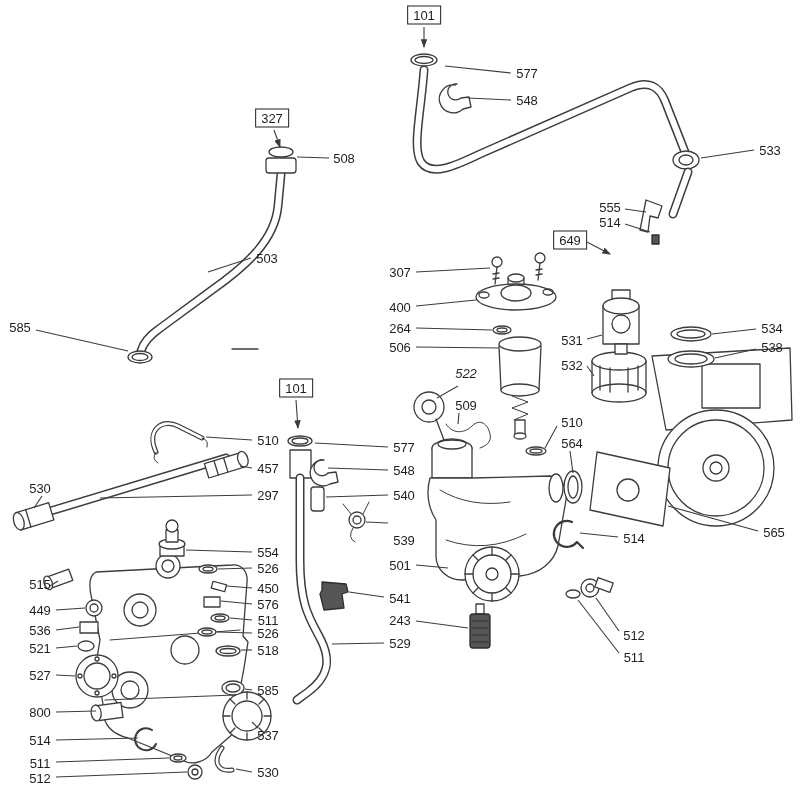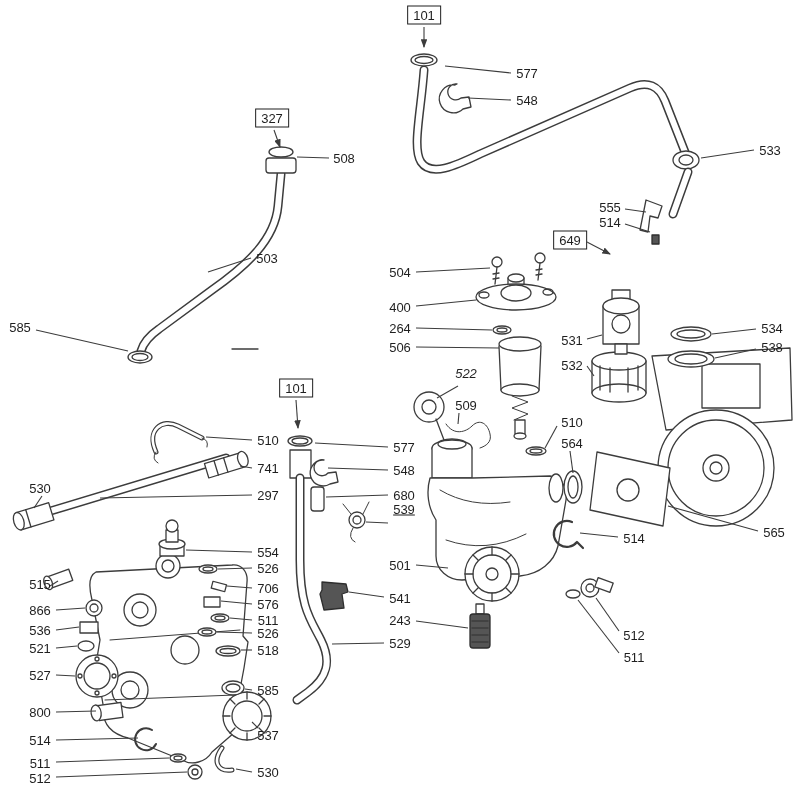--- a/index.html
+++ b/index.html
@@ -336,49 +336,49 @@
       <div class="callout" style="left: 527px; top: 73px;">577</div>
       <div class="callout" style="left: 527px; top: 100px;">548</div>
       <div class="callout" style="left: 770px; top: 150px;">533</div>
       <div class="callout boxed" style="left: 272px; top: 118px;">327</div>
       <div class="callout" style="left: 344px; top: 158px;">508</div>
       <div class="callout" style="left: 267px; top: 258px;">503</div>
       <div class="callout" style="left: 20px; top: 327px;">585</div>
       <div class="callout" style="left: 610px; top: 207px;">555</div>
       <div class="callout" style="left: 610px; top: 222px;">514</div>
       <div class="callout boxed" style="left: 570px; top: 240px;">649</div>
-      <div class="callout" style="left: 400px; top: 272px;">504</div>
+      <div class="callout" style="left: 400px; top: 272px;">307</div>
       <div class="callout" style="left: 400px; top: 307px;">400</div>
       <div class="callout" style="left: 400px; top: 328px;">264</div>
       <div class="callout" style="left: 400px; top: 347px;">506</div>
       <div class="callout" style="left: 572px; top: 340px;">531</div>
       <div class="callout" style="left: 772px; top: 328px; text-align: right;">534</div>
       <div class="callout" style="left: 772px; top: 347px;">538</div>
       <div class="callout" style="left: 572px; top: 365px;">532</div>
       <div class="callout" style="left: 466px; top: 373px; font-style: italic;">522</div>
       <div class="callout" style="left: 466px; top: 405px;">509</div>
       <div class="callout" style="left: 572px; top: 422px;">510</div>
       <div class="callout" style="left: 572px; top: 443px;">564</div>
       <div class="callout boxed" style="left: 296px; top: 388px;">101</div>
       <div class="callout" style="left: 268px; top: 440px;">510</div>
       <div class="callout" style="left: 404px; top: 447px;">577</div>
-      <div class="callout" style="left: 268px; top: 468px;">741</div>
+      <div class="callout" style="left: 268px; top: 468px;">457</div>
       <div class="callout" style="left: 404px; top: 470px;">548</div>
       <div class="callout" style="left: 40px; top: 488px;">530</div>
       <div class="callout" style="left: 268px; top: 495px;">297</div>
-      <div class="callout" style="left: 404px; top: 495px;">680</div>
-      <div class="callout" style="left: 404px; top: 509px; text-decoration: underline;">539</div>
+      <div class="callout" style="left: 404px; top: 495px;">540</div>
+      <div class="callout" style="left: 404px; top: 540px;">539</div>
       <div class="callout" style="left: 634px; top: 538px;">514</div>
       <div class="callout" style="left: 268px; top: 552px;">554</div>
       <div class="callout" style="left: 268px; top: 568px;">526</div>
       <div class="callout" style="left: 400px; top: 565px;">501</div>
       <div class="callout" style="left: 40px; top: 584px; text-align: right;">515</div>
-      <div class="callout" style="left: 268px; top: 588px;">706</div>
+      <div class="callout" style="left: 268px; top: 588px;">450</div>
       <div class="callout" style="left: 268px; top: 604px;">576</div>
-      <div class="callout" style="left: 40px; top: 610px;">866</div>
+      <div class="callout" style="left: 40px; top: 610px;">449</div>
       <div class="callout" style="left: 268px; top: 620px;">511</div>
       <div class="callout" style="left: 400px; top: 598px;">541</div>
       <div class="callout" style="left: 40px; top: 630px;">536</div>
       <div class="callout" style="left: 268px; top: 633px;">526</div>
       <div class="callout" style="left: 400px; top: 620px;">243</div>
       <div class="callout" style="left: 40px; top: 648px; text-align: right;">521</div>
       <div class="callout" style="left: 268px; top: 650px;">518</div>
       <div class="callout" style="left: 400px; top: 643px;">529</div>
       <div class="callout" style="left: 40px; top: 675px;">527</div>
       <div class="callout" style="left: 634px; top: 635px;">512</div>

